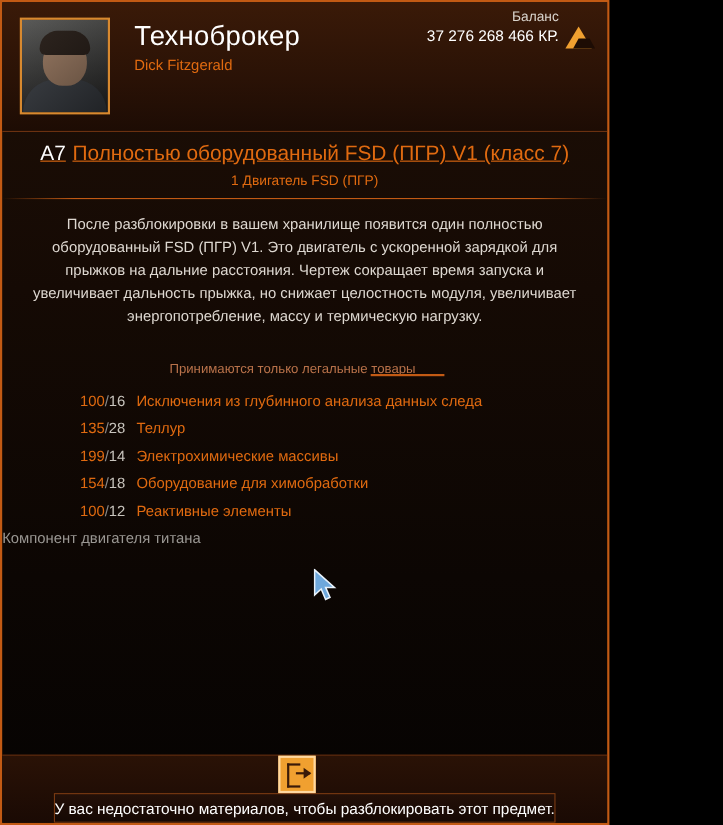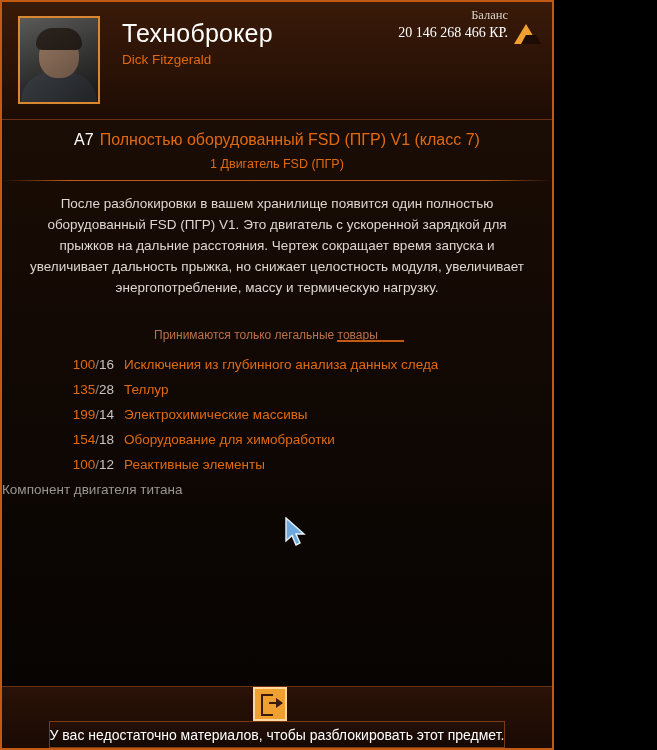--- a/index.html
+++ b/index.html
@@ -97,22 +97,23 @@
     width:10px; height:0; border-left:5px solid transparent;
     border-right:5px solid transparent; border-bottom:9px solid #1d0c04;
   }
   .balance-wrap { position:absolute; right:14px; top:6px; padding-right:30px; }
 
   
   .item-title {
     text-align: center;
     padding: 6px 10px 0 10px;
     color: #e06a10;
-    font-size: 16px;
+    font-size: 19px;
     line-height: 28px;
+    text-decoration: underline;
   }
   .item-title .code { color: #ffffff; margin-right: 6px; }
   .item-sub {
     text-align: center;
     color: #e06a10;
     font-size: 12.5px;
     line-height: 20px;
     padding-bottom: 4px;
   }
   .divider {
@@ -236,23 +237,23 @@
       <div class="body"></div>
       <div class="face"></div>
       <div class="hair"></div>
       <div class="shade"></div>
     </div>
 
     <div class="hdr-title">Техноброкер</div>
     <div class="hdr-name">Dick Fitzgerald</div>
 
     <div class="balance-wrap">
-      <div class="balance" style="position:static;text-align:right;font-family:Liberation Serif, serif;">
+      <div class="balance" style="position:static;text-align:right;">
         <div class="lbl">Баланс</div>
-        <div class="val">20 146 268 466 КР.</div>
+        <div class="val">37 276 268 466 КР.</div>
       </div>
       <div class="bal-icon"></div>
     </div>
   </div>
 
   <div class="item-title">
     <span class="code">A7</span><span>Полностью оборудованный FSD (ПГР) V1 (класс 7)</span>
   </div>
   <div class="item-sub">1 Двигатель FSD (ПГР)</div>
   <div class="divider"></div>

